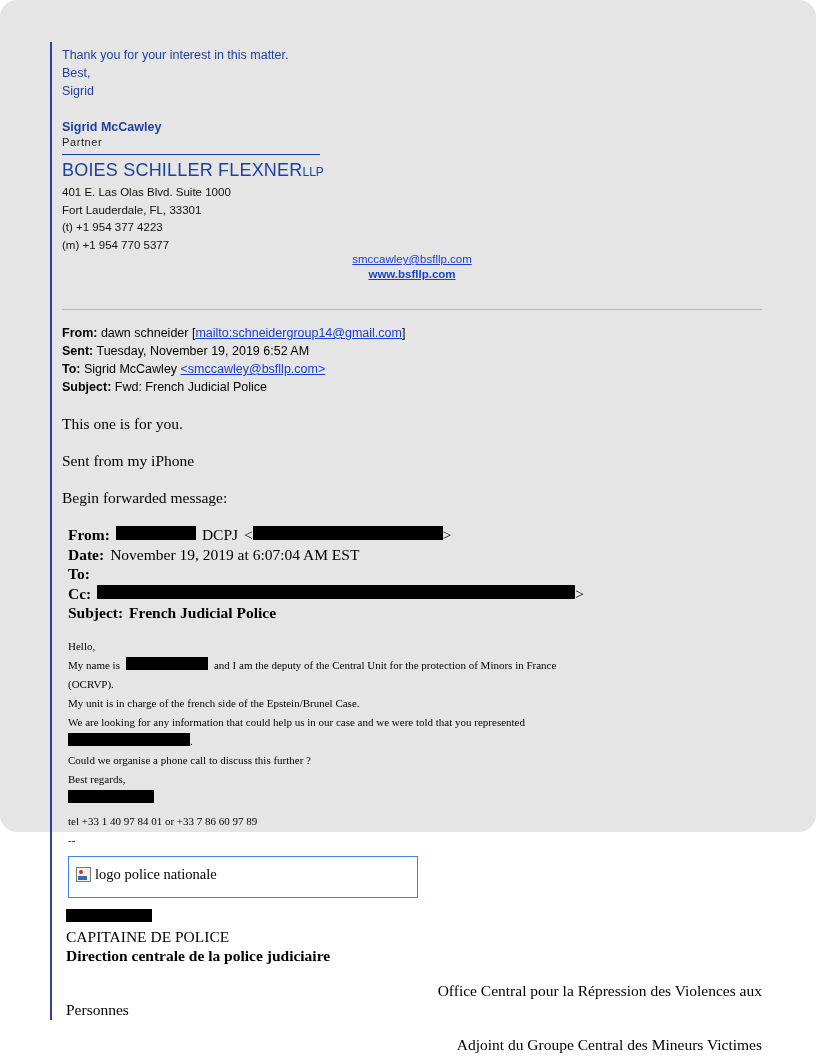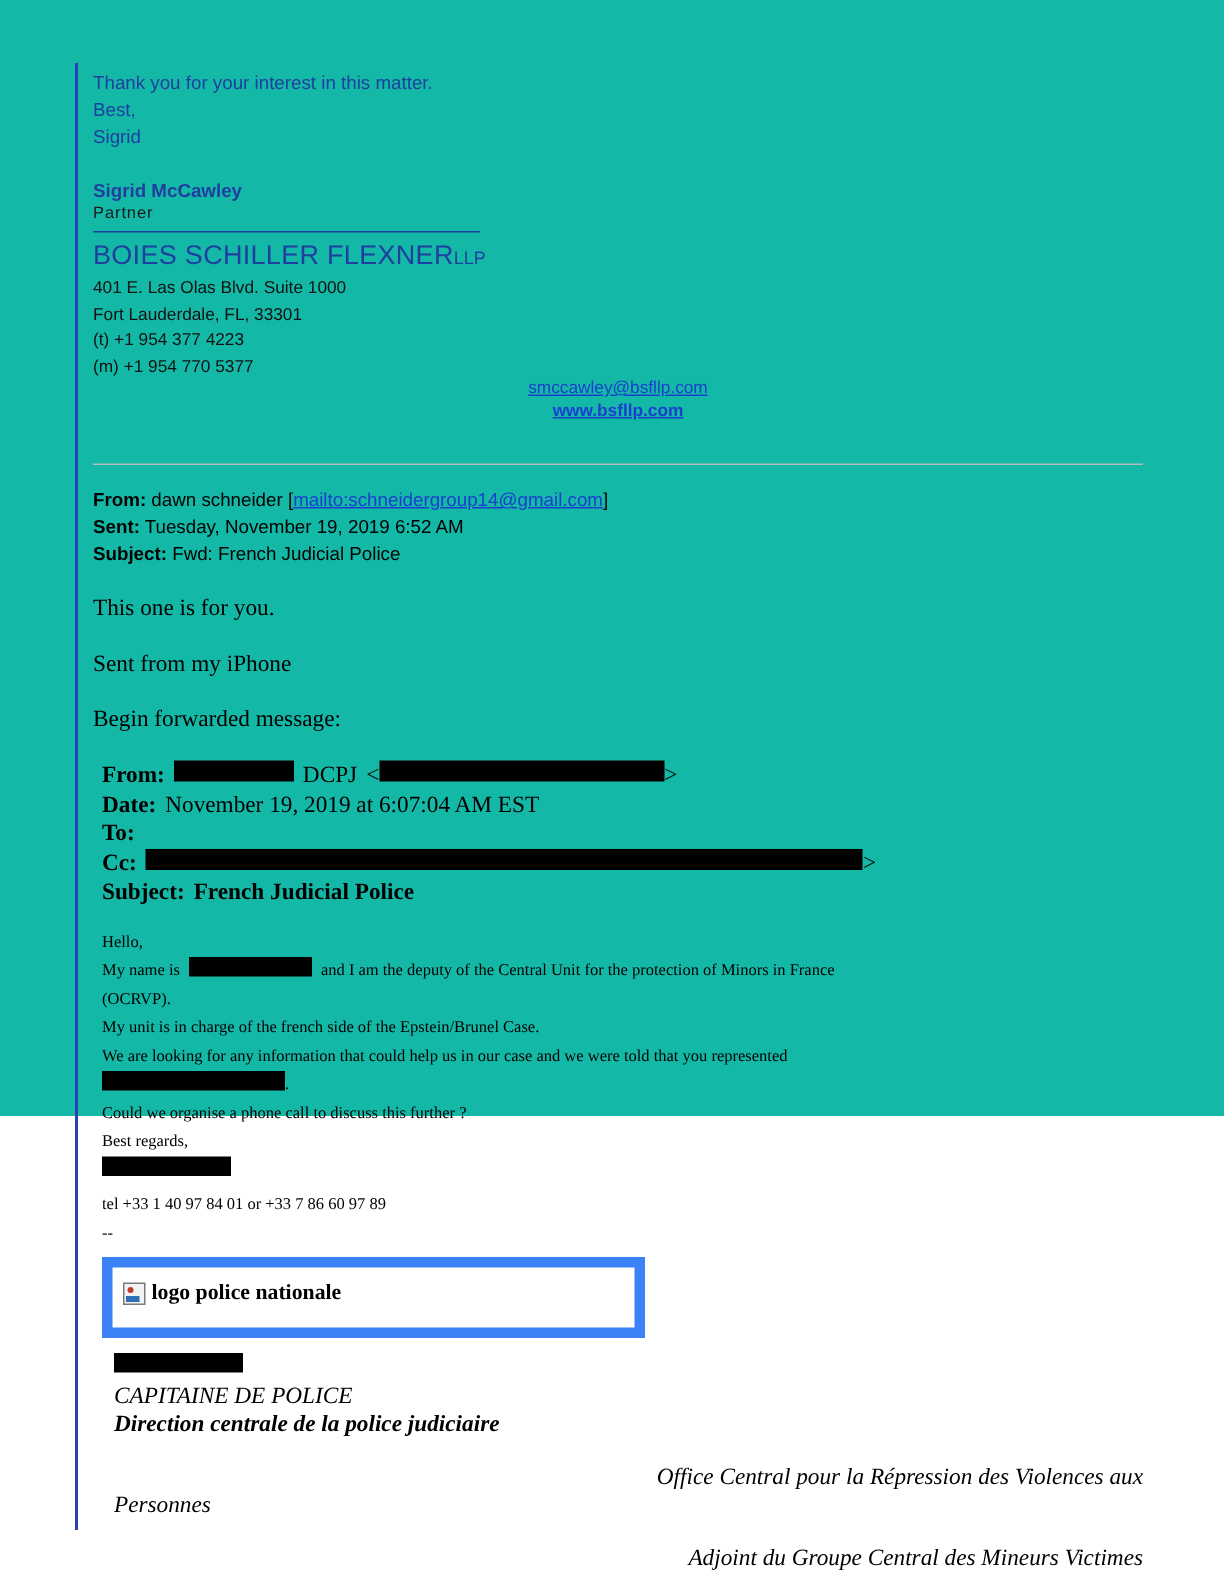--- a/index.html
+++ b/index.html
@@ -11,22 +11,23 @@
     width: 816px;
     height: 1056px;
     font-family: "Liberation Serif", serif;
     color: #000000;
     position: relative;
     overflow: hidden;
   }
   .page {
     position: relative;
     width: 816px;
-    height: 744px;
-    background: #14b8a6;
+    height: 832px;
+    background: #e5e5e5;
+    border-radius: 17px;
   }
   
   .quote-bar {
     position: absolute;
     left: 50px;
     top: 42px;
     width: 2px;
     height: 978px;
     background: #2a3fb0;
   }
@@ -150,24 +151,23 @@
     margin-left: 6px;
     margin-top: 14px;
   }
   .msg div { min-height: 19px; }
 
   .logo-box {
     margin-top: 6px;
     margin-left: 6px;
     width: 348px;
     height: 40px;
-    border: 7px solid #3b82f6;
+    border: 1px solid #3b82f6;
     background: #ffffff;
     position: relative;
-    font-weight: bold;
   }
   .broken-img {
     position: absolute;
     left: 7px;
     top: 9px;
     display: flex;
     align-items: center;
     gap: 4px;
   }
   .broken-img .glyph {
@@ -195,22 +195,21 @@
   }
   .broken-img .alt {
     font-family: "Liberation Serif", serif;
     font-size: 14.5px;
     color: #000000;
   }
   .tail {
     font-family: "Liberation Serif", serif;
     font-size: 15.5px;
     line-height: 19px;
-    margin-left: 14px;
-    font-style: italic;
+    margin-left: 4px;
   }
   .tail .sp { margin-top: 16px; text-align: right; }
   .bold { font-weight: bold; }
 </style>
 </head>
 <body>
 
 <div class="page">
 
   <div class="quote-bar"></div>
@@ -237,20 +236,24 @@
     <div class="divider"></div>
 
     <div class="hdr">
       <div>
         <b>From:</b>
         <span>dawn schneider [</span><a href="#">mailto:schneidergroup14@gmail.com</a><span>]</span>
       </div>
       <div>
         <b>Sent:</b>
         <span>Tuesday, November 19, 2019 6:52 AM</span>
+      </div>
+      <div>
+        <b>To:</b>
+        <span>Sigrid McCawley </span><a href="#">&lt;smccawley@bsfllp.com&gt;</a>
       </div>
       <div>
         <b>Subject:</b>
         <span>Fwd: French Judicial Police</span>
       </div>
     </div>
 
     <div class="body-text para">This one is for you.</div>
     <div class="body-text para">Sent from my iPhone</div>
     <div class="body-text para">Begin forwarded message:</div>

